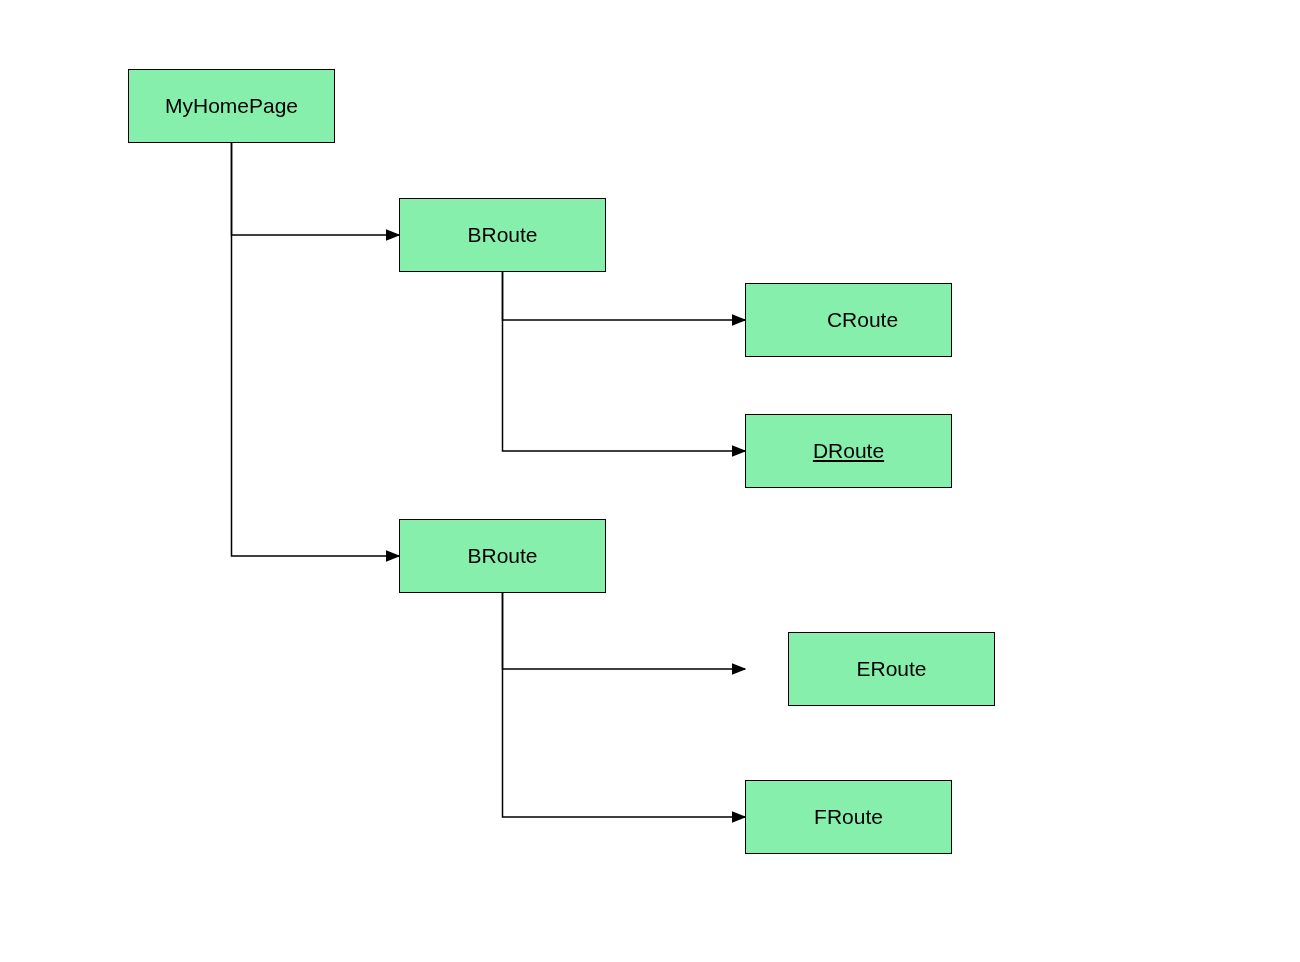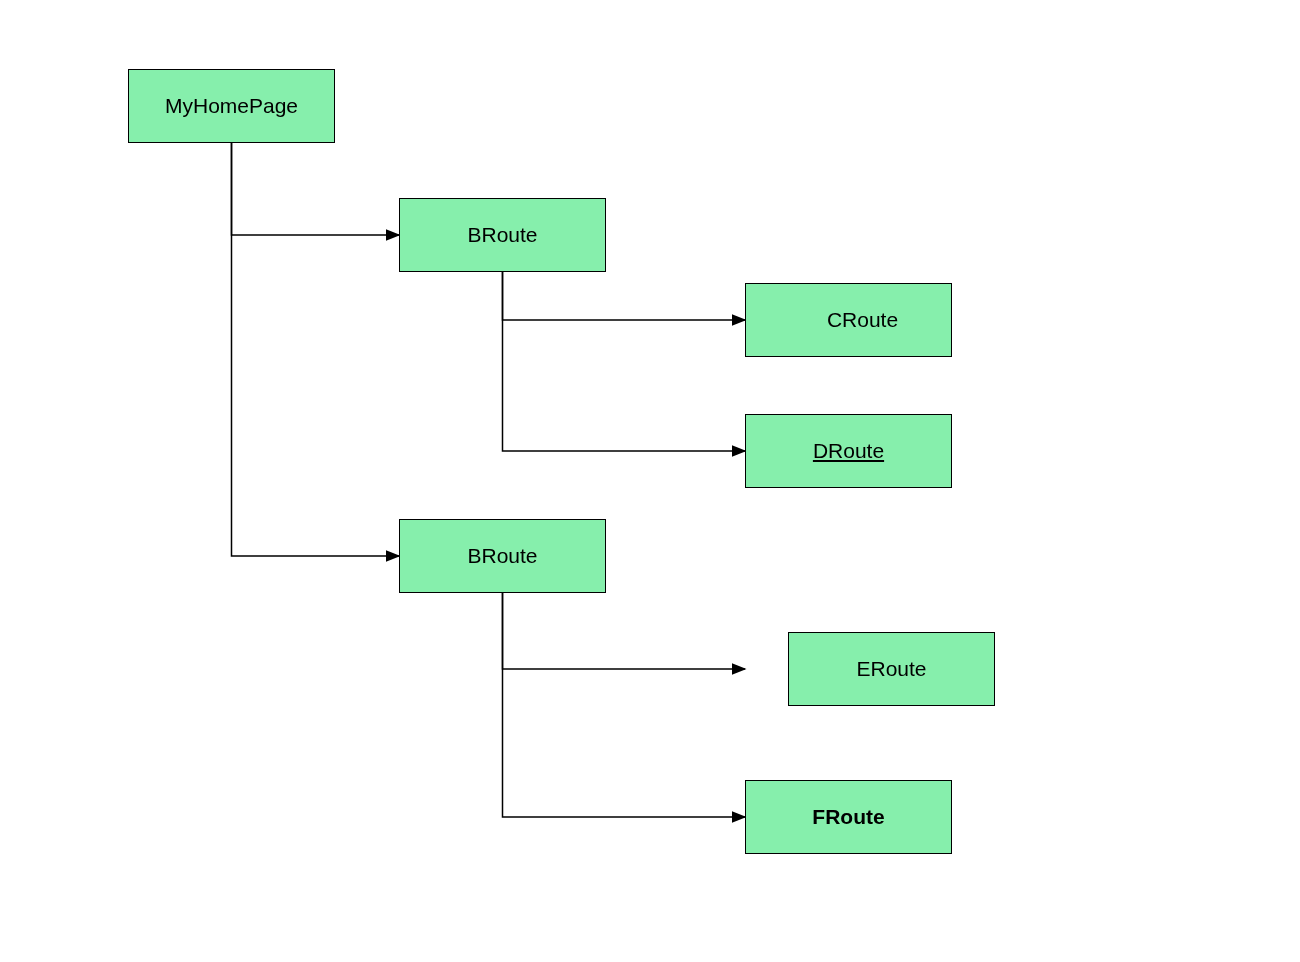--- a/index.html
+++ b/index.html
@@ -64,16 +64,16 @@
     </div>
     <div class="node" style="left: 745px; top: 283px; width: 207px; height: 74px; padding-left: 28px;">
       <span>CRoute</span>
     </div>
     <div class="node" style="left: 745px; top: 414px; width: 207px; height: 74px; text-decoration: underline;">
       <span>DRoute</span>
     </div>
     <div class="node" style="left: 745px; top: 632px; width: 207px; height: 74px; margin-left: 43px;">
       <span>ERoute</span>
     </div>
-    <div class="node" style="left: 745px; top: 780px; width: 207px; height: 74px; font-weight: bold;">
+    <div class="node" style="left: 745px; top: 780px; width: 207px; height: 74px;">
       <span>FRoute</span>
     </div>
   </div>
 
 </body></html>

